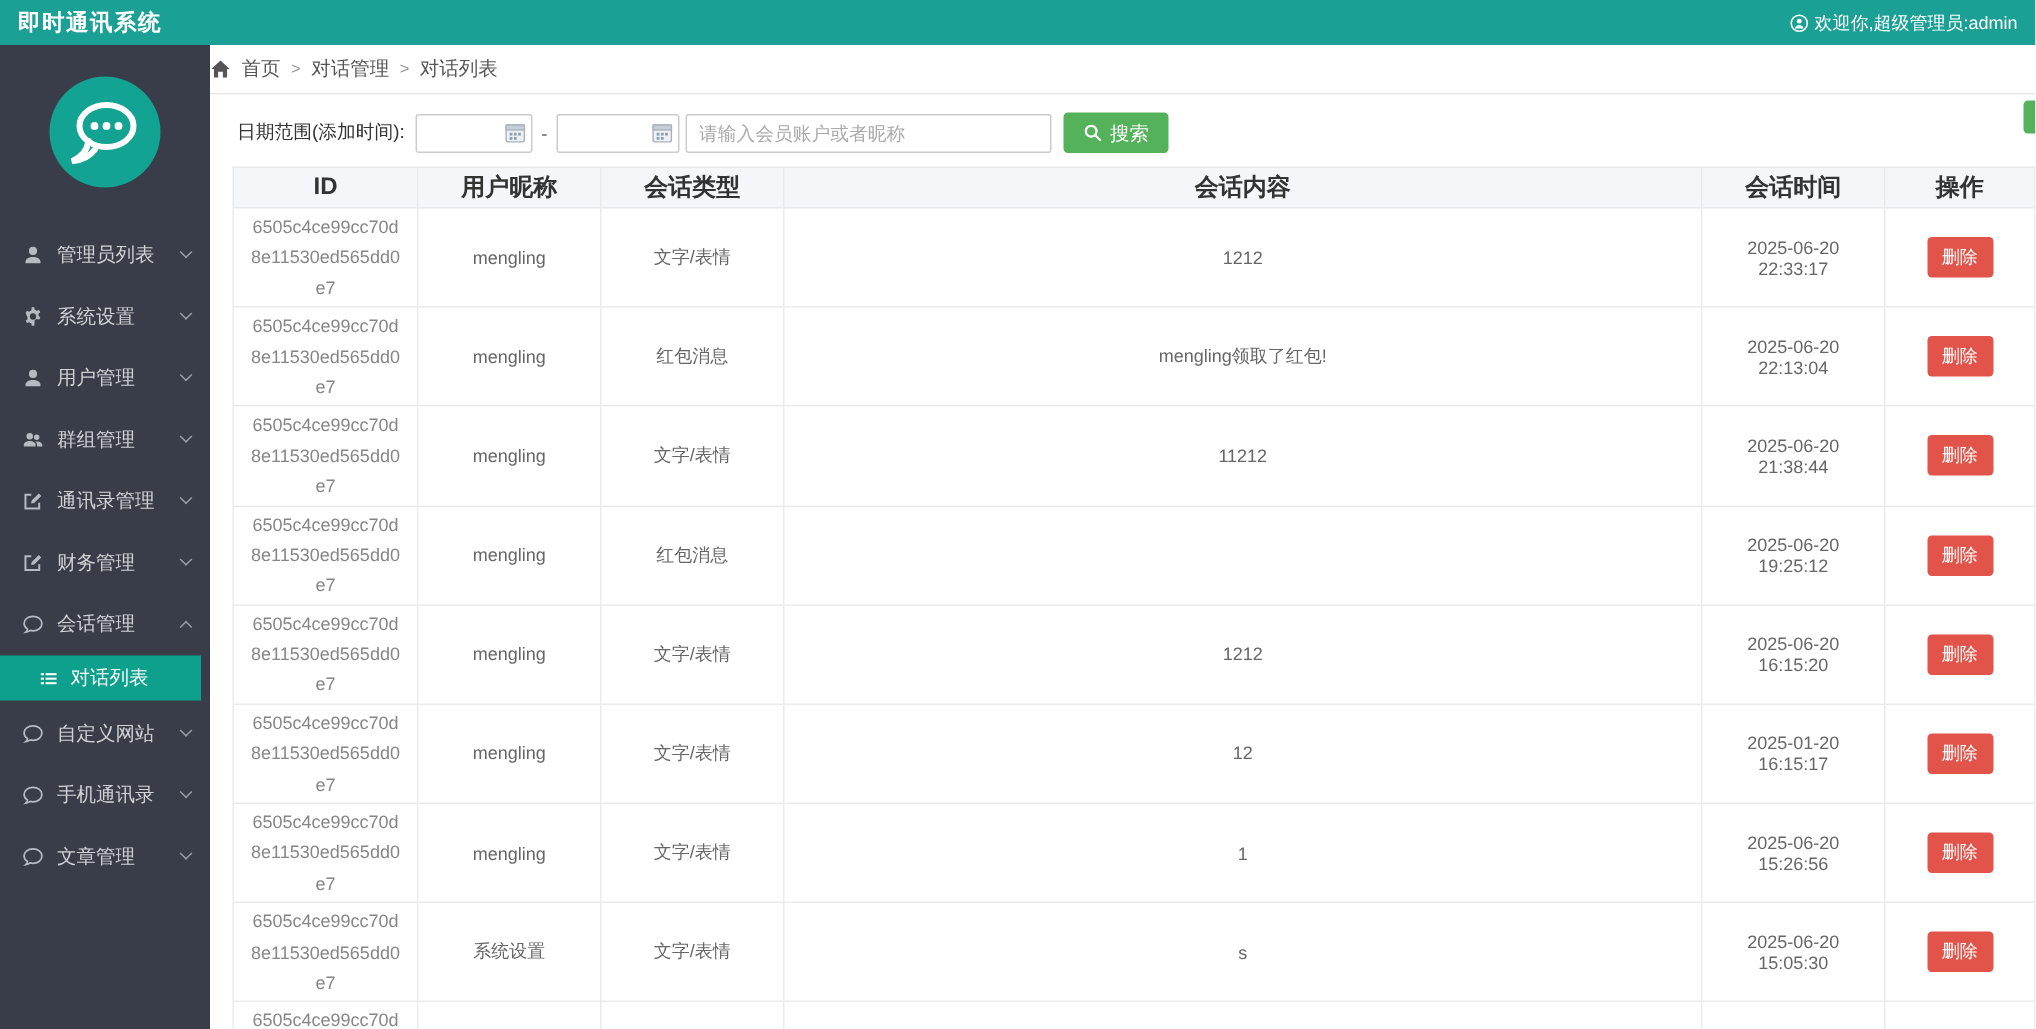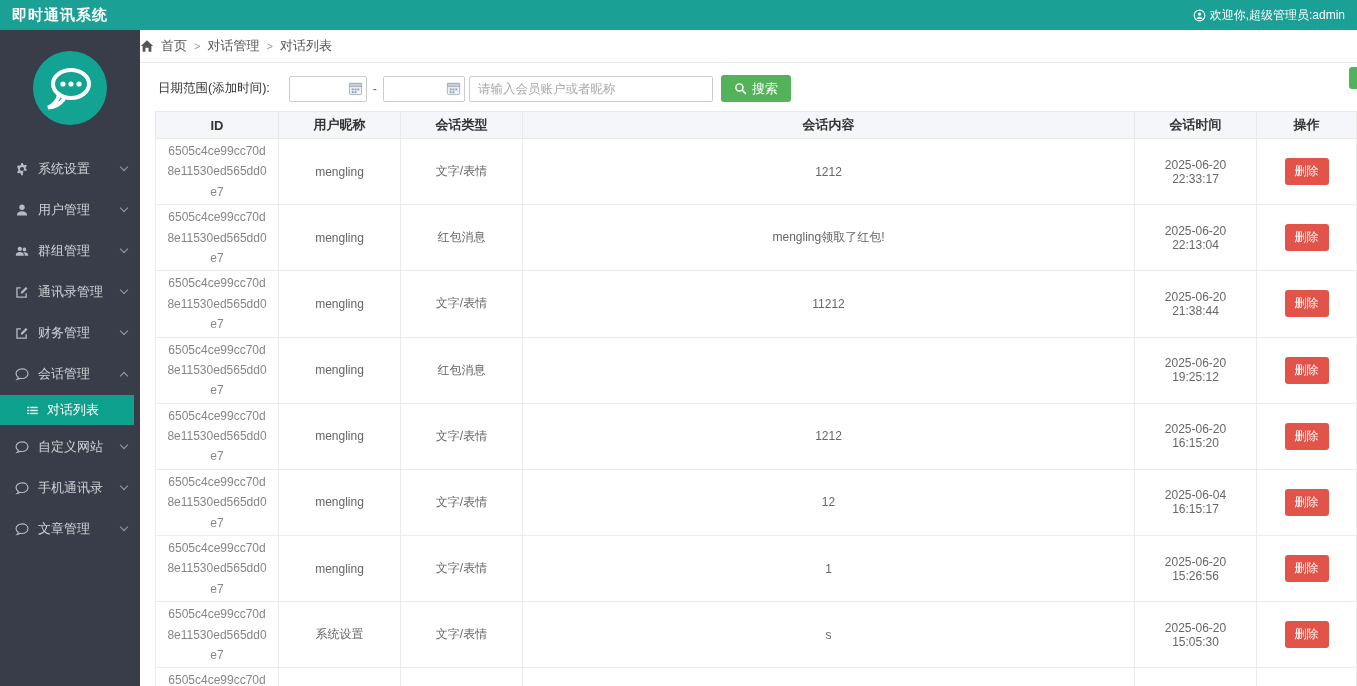--- a/index.html
+++ b/index.html
@@ -37,40 +37,40 @@
   .breadcrumb { height:33px; border-bottom:1px solid #e9e9e9; display:flex;
     align-items:center; font-size:13px; color:#555; gap:7px; }
   .breadcrumb .sep { color:#999; font-size:11px; }
   .breadcrumb .crumb { cursor:pointer; }
   .corner-btn { position:absolute; right:0; top:37px; width:8px; height:22px;
     background:#54b35a; border-radius:3px 0 0 3px; cursor:pointer; }
 
   
   .search-row { margin:12px 15px 9px 18px; display:flex; align-items:center;
     font-size:12.5px; color:#333; }
-  .search-row label { margin-right:19px; }
+  .search-row label { margin-right:7px; }
   .date-input { width:78px; height:26px; border:1px solid #ccc; border-radius:2px;
     background:#fff; display:flex; align-items:center; justify-content:flex-end;
     padding-right:2px; }
   .date-input input { width:54px; border:none; outline:none; font-size:12px; }
   .cal-btn { width:17px; height:20px; display:inline-flex; align-items:center;
     justify-content:center; cursor:pointer; background:transparent; border:none; }
   .dash { margin:0 6px; color:#666; }
   .keyword-input { width:244px; height:26px; border:1px solid #ccc; border-radius:2px;
     padding:0 8px; font-size:12.5px; color:#333; margin-left:4px; outline:none; }
   .keyword-input::placeholder { color:#aaa; }
   .search-btn { margin-left:8px; height:27px; padding:5px 13px; background:#54b35a;
     border:none; border-radius:3px; color:#fff; font-size:13px; display:flex;
     align-items:center; gap:5px; cursor:pointer; }
 
   
   .data-table { border-collapse:collapse; margin-left:15px; width:calc(100% - 15px);
     table-layout:fixed; }
   .data-table th { height:27px; background:#f4f6f9; border:1px solid #e9e9e9;
-    font-size:13px; color:#333; font-weight:bold;margin-top:20px; }
+    font-size:16px; color:#333; font-weight:bold;margin-top:20px; }
   .data-table td { height:42px; border:1px solid #ebebeb; text-align:center;
     font-size:12px; color:#666; padding:2px 8px; overflow:hidden; }
   td.c-id { color:#868686; word-break:break-all; line-height:1.7; padding:2px 10px; }
   .btn-del { background:#e25349; color:#fff; border:none; border-radius:3px;
     padding:5px 10px; font-size:12px; cursor:pointer; }
 </style>
 </head>
 <body>
 
 <div class="topbar">
@@ -96,20 +96,29 @@
           <circle cx="38" cy="38" r="37" fill="#13a392"></circle>
           <ellipse cx="39" cy="34" rx="18" ry="14" fill="none" stroke="#fff" stroke-width="4"></ellipse>
           <path d="M27 44 C26 51 22 55 16 57.5 C23 57 28.5 53.5 31.5 49.5" fill="none" stroke="#fff" stroke-width="4" stroke-linecap="round"></path>
           <circle cx="31" cy="34" r="2.6" fill="#fff"></circle>
             <circle cx="39" cy="34" r="2.6" fill="#fff"></circle>
             <circle cx="47" cy="34" r="2.6" fill="#fff"></circle>
         </svg>
       </span>
     </div>
     <div class="menu" id="menu">
+  <div class="menu-item">
+    <span class="mi-icon">
+            <svg viewBox="0 0 16 16" fill="currentColor">
+              <path d="M8 8a3.1 3.1 0 1 0 0-6.2A3.1 3.1 0 0 0 8 8zm0 1.5c-3.1 0-5.7 1.6-5.7 3.5v1.3h11.4V13c0-1.9-2.6-3.5-5.7-3.5z"></path>
+            </svg>
+          </span>
+    <span class="mi-label">管理员列表</span>
+    <span class="chevron"></span>
+  </div>
 
   <div class="menu-item">
     <span class="mi-icon">
             <svg viewBox="0 0 16 16" fill="currentColor">
               <path fill-rule="evenodd" d="M7 1h2l.3 1.8c.6.15 1.1.45 1.6.9l1.7-.7 1 1.7-1.4 1.2c.1.5.1 1.1 0 1.6l1.4 1.2-1 1.7-1.7-.7c-.5.45-1 .75-1.6.9L9 15H7l-.3-1.8a5.3 5.3 0 0 1-1.6-.9l-1.7.7-1-1.7 1.4-1.2a5.5 5.5 0 0 1 0-1.6L2.4 5.3l1-1.7 1.7.7c.5-.45 1-.75 1.6-.9L7 1zm1 4.6a2.4 2.4 0 1 0 0 4.8 2.4 2.4 0 0 0 0-4.8z"></path>
             </svg>
           </span>
     <span class="mi-label">系统设置</span>
     <span class="chevron"></span>
   </div>
@@ -341,21 +350,21 @@
     <td>
       <button class="btn-del">删除</button>
     </td>
   </tr>
 
   <tr>
     <td class="c-id">6505c4ce99cc70d8e11530ed565dd0e7</td>
     <td>mengling</td>
     <td>文字/表情</td>
     <td>12</td>
-    <td>2025-06-04 16:15:17</td>
+    <td>2025-01-20 16:15:17</td>
     <td>
       <button class="btn-del">删除</button>
     </td>
   </tr>
 
   <tr>
     <td class="c-id">6505c4ce99cc70d8e11530ed565dd0e7</td>
     <td>mengling</td>
     <td>文字/表情</td>
     <td>1</td>

